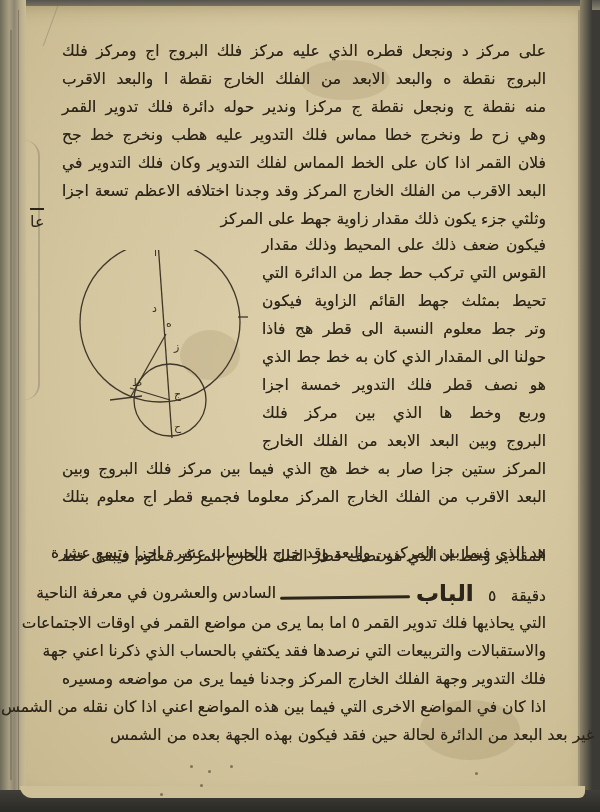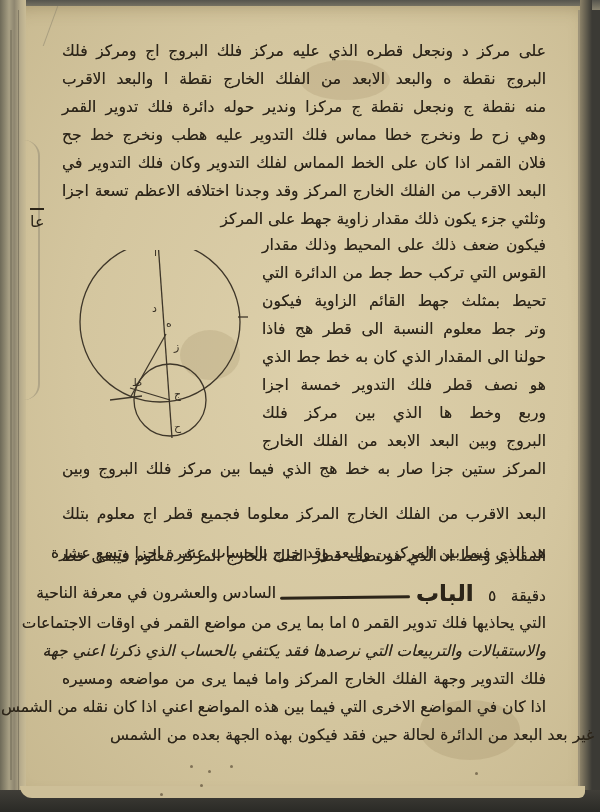--- a/index.html
+++ b/index.html
@@ -94,29 +94,29 @@
     <text class="lbl" x="82" y="62">د</text>
     <text class="lbl" x="96" y="77">ه</text>
     <text class="lbl" x="104" y="100">ز</text>
     <text class="lbl" x="62" y="136">ط</text>
     <text class="lbl" x="104" y="148">ج</text>
     <text class="lbl" x="104" y="180">ح</text>
   </svg>
 
   <div class="line" style="left:262px;width:284px;top:430px;">البروج وبين البعد الابعد من الفلك الخارج</div>
   <div class="line full" style="top:458px;">المركز ستين جزا صار به خط هج الذي فيما بين مركز فلك البروج وبين</div>
-  <div class="line full" style="top:486px;margin-top:17px;">البعد الاقرب من الفلك الخارج المركز معلوما فجميع قطر اج معلوم بتلك</div>
+  <div class="line full" style="top:486px;">البعد الاقرب من الفلك الخارج المركز معلوما فجميع قطر اج معلوم بتلك</div>
   <div class="line full" style="top:545px;">المقادير وخط اد الذي هو نصف قطر الفلك الخارج المركز معلوم فيبقى خط</div>
   <div class="line full" style="top:542px;">هد الذي فيما بين المركزين والبعد وقد خرج بالحساب عشرة اجزا وتسع عشرة</div>
 
   <div class="line" style="left:416px;width:130px;top:582px;">
     <span>دقيقة ٥</span>
     <span style="font-weight:bold;font-size:23px;">الباب</span>
   </div>
   <div class="heading-rule"></div>
   <div class="line" style="left:62px;width:214px;top:582px;">السادس والعشرون في معرفة الناحية</div>
 
   <div class="line full" style="top:612px;">التي يحاذيها فلك تدوير القمر ٥ اما بما يرى من مواضع القمر في اوقات الاجتماعات</div>
-  <div class="line full" style="top:640px;font-style:italic;">والاستقبالات والتربيعات التي نرصدها فقد يكتفي بالحساب الذي ذكرنا اعني جهة</div>
-  <div class="line full" style="top:668px;">فلك التدوير وجهة الفلك الخارج المركز واما فيما يرى من مواضعه ومسيره</div>
+  <div class="line full" style="top:640px;">والاستقبالات والتربيعات التي نرصدها فقد يكتفي بالحساب الذي ذكرنا اعني جهة</div>
+  <div class="line full" style="top:668px;">فلك التدوير وجهة الفلك الخارج المركز وجدنا فيما يرى من مواضعه ومسيره</div>
   <div class="line full" style="top:696px;">اذا كان في المواضع الاخرى التي فيما بين هذه المواضع اعني اذا كان نقله من الشمس</div>
   <div class="line full" style="top:724px;margin-left:48px;">غير بعد البعد من الدائرة لحالة حين فقد فيكون بهذه الجهة بعده من الشمس</div>
 </div>
 
 </body></html>

